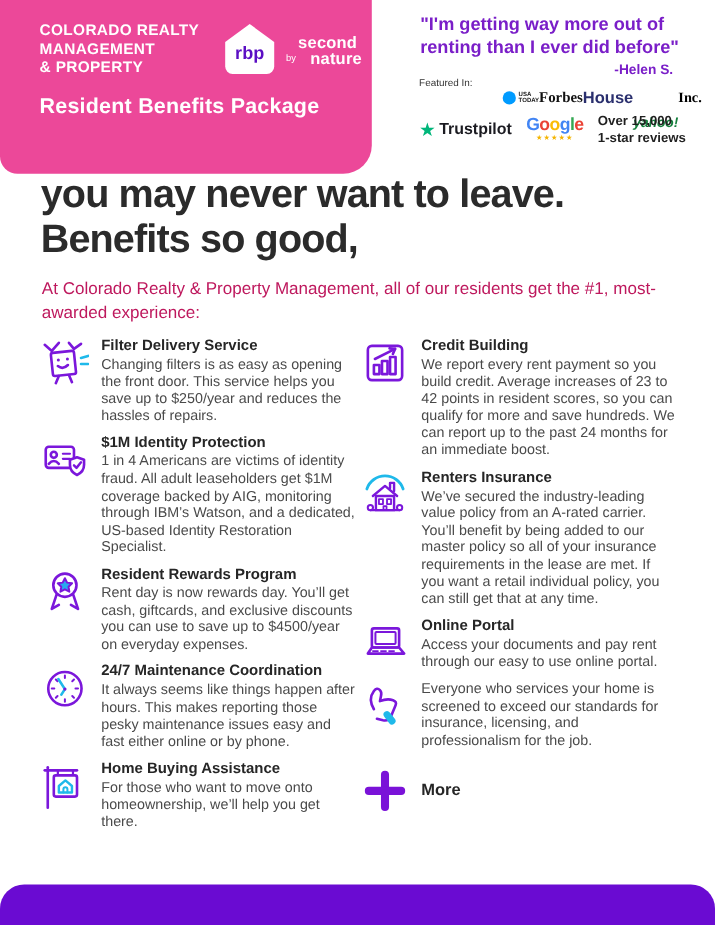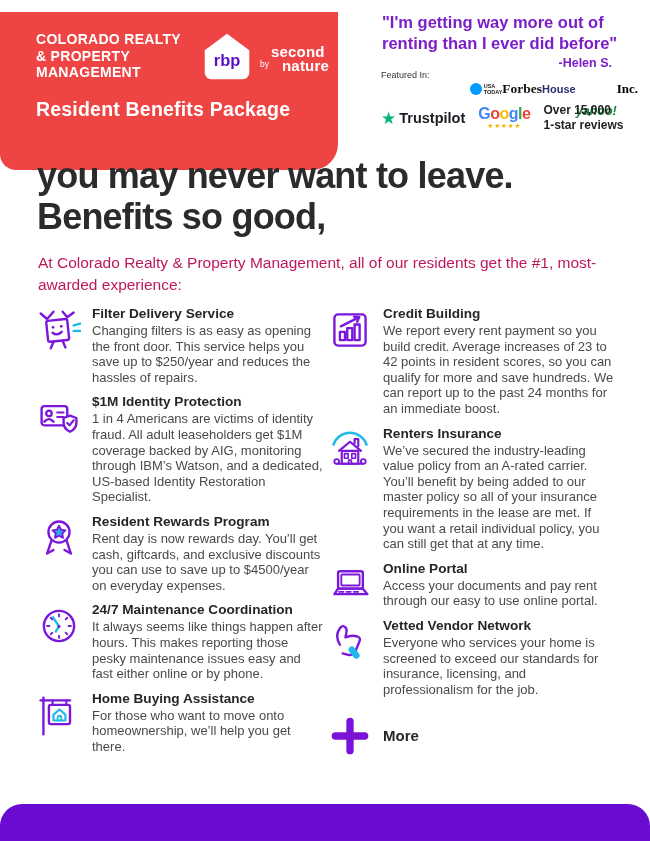--- a/index.html
+++ b/index.html
@@ -3,22 +3,22 @@
 <meta charset="utf-8">
 <style>
   * { margin:0; padding:0; box-sizing:border-box; }
   html,body { width:650px; height:841px; }
   body {
     position:relative; background:#ffffff; overflow:hidden;
     font-family:"Liberation Sans", sans-serif; color:#2d2d2d;
   }
   
   .header-panel {
-    position:absolute; left:0; top:12px; width:338px; height:158px;
-    background:#ef4444; border-radius:0 0 26px 16px;
+    position:absolute; left:0; top:0; width:338px; height:158px;
+    background:#ec4899; border-radius:0 0 26px 16px;
   }
   .company {
     position:absolute; left:36px; top:19px; color:#fff;
     font-size:14px; font-weight:bold; line-height:1.18; letter-spacing:.3px;
   }
   .rbp-logo { position:absolute; left:196px; top:15px; width:62px; height:62px; }
   .byline { position:absolute; left:260px; top:33px; color:#fff; display:flex; }
   .byline .by { font-size:8.5px; margin:14px 2px 0 0; }
   .byline .brand { display:flex; flex-direction:column; font-weight:bold; font-size:15px; line-height:.92; letter-spacing:.2px; }
   .byline .nature { margin-left:11px; }
@@ -37,21 +37,21 @@
   }
   .featured-label { position:absolute; left:381px; top:70px; font-size:9px; color:#333; }
   .logo-row {
     position:absolute; left:380px; top:80px; width:258px; height:18px;
     display:flex; align-items:center; justify-content:flex-end;
   }
   .usatoday { display:flex; align-items:center; gap:2px; }
   .usat-circle { width:12px; height:12px; border-radius:50%; background:#009BFF; display:inline-block; }
   .usat-text { display:flex; flex-direction:column; font-size:5.5px; font-weight:bold; line-height:1.1; color:#1a1a1a; }
   .forbes { font-family:"Liberation Serif", serif; font-weight:bold; font-size:13.5px; color:#111; }
-  .house  { font-weight:bold; font-size:11px; color:#2A2F6E; }
+  .house  { font-weight:bold; font-size:15px; color:#2A2F6E; }
   .yahoo  { font-weight:bold; font-style:italic; font-size:12.5px; color:#15803d;margin-top:44px; }
   .inc    { font-family:"Liberation Serif", serif; font-weight:bold; font-size:13px; color:#000; }
   .social-row {
     position:absolute; left:381px; top:102px; width:245px; height:32px;
     display:flex; align-items:center; gap:13px;
   }
   .trustpilot { display:flex; align-items:center; gap:3px; }
   .tp-star { color:#00B67A; font-size:17px; line-height:1; }
   .tp-name { font-size:14.5px; font-weight:bold; color:#1b1b21; }
   .google { display:flex; flex-direction:column; align-items:center; line-height:1; }
@@ -84,22 +84,22 @@
     position:absolute; left:0; right:0; top:804px; height:37px;
     background:#6A0BD2; border-radius:22px 22px 0 0;
   }
 </style>
 </head>
 <body>
 
 <div class="header-panel">
   <div class="company">
     <div>COLORADO REALTY</div>
+    <div>MANAGEMENT</div>
     <div>&amp; PROPERTY</div>
-    <div>MANAGEMENT</div>
   </div>
   <div class="rbp-logo">
     <svg viewBox="0 0 64 64">
       <rect x="15" y="15" width="34" height="34" rx="7" fill="#3BC8E4" transform="rotate(45 32 32)"></rect>
       <path d="M32 7 L55 24 V47 a7 7 0 0 1 -7 7 H16 a7 7 0 0 1 -7 -7 V24 Z" fill="#ffffff"></path>
       <text x="32" y="40" text-anchor="middle" font-size="17" font-weight="bold" fill="#5B0EC4">rbp</text>
     </svg>
   </div>
   <div class="byline">
     <span class="by">by</span>
@@ -300,21 +300,20 @@
     </div>
 
     <div class="item">
       <span class="icon">
         <svg viewBox="0 0 48 48" fill="none" stroke="#7B17DB" stroke-width="2.6" stroke-linecap="round" stroke-linejoin="round">
           <path d="M13 27 Q7 17 13 9 Q16 5 19 8 Q21 10 20 14 L19 19 Q26 16 32 18 Q36 19.5 34.5 23 L30 34 Q28 39 22 38 L16 36.5"></path>
           <rect x="25" y="28" width="7" height="15" rx="3.5" transform="rotate(-38 28.5 35.5)" fill="#1FB9EA" stroke="none"></rect>
         </svg>
       </span>
       <div class="txt">
-        <div class="title">Vetted Vendor Network</div>
         <div class="body">Everyone who services your home is screened to exceed our standards for insurance, licensing, and professionalism for the job.</div>
       </div>
     </div>
 
     <div class="item item-more">
       <span class="icon">
         <svg viewBox="0 0 48 48" fill="#7A12D8" stroke="none">
           <rect x="20" y="4" width="8" height="40" rx="4"></rect>
           <rect x="4" y="20" width="40" height="8" rx="4"></rect>
         </svg>

